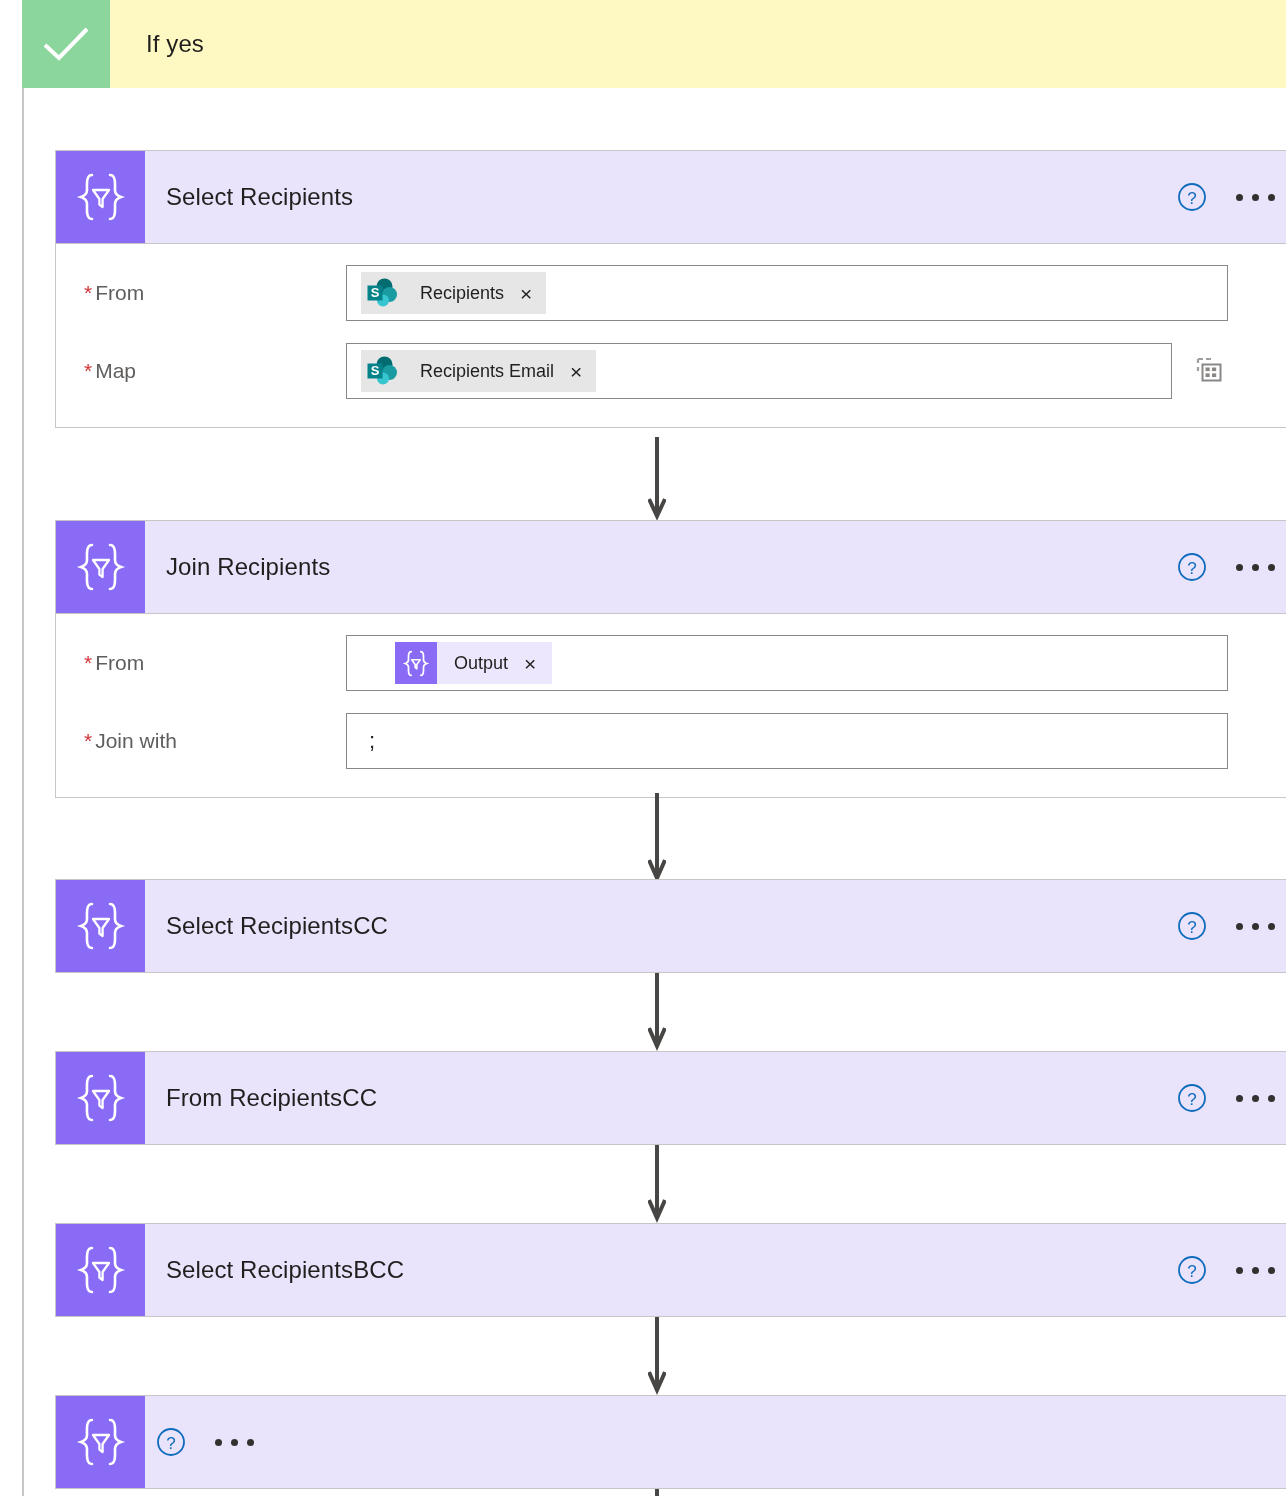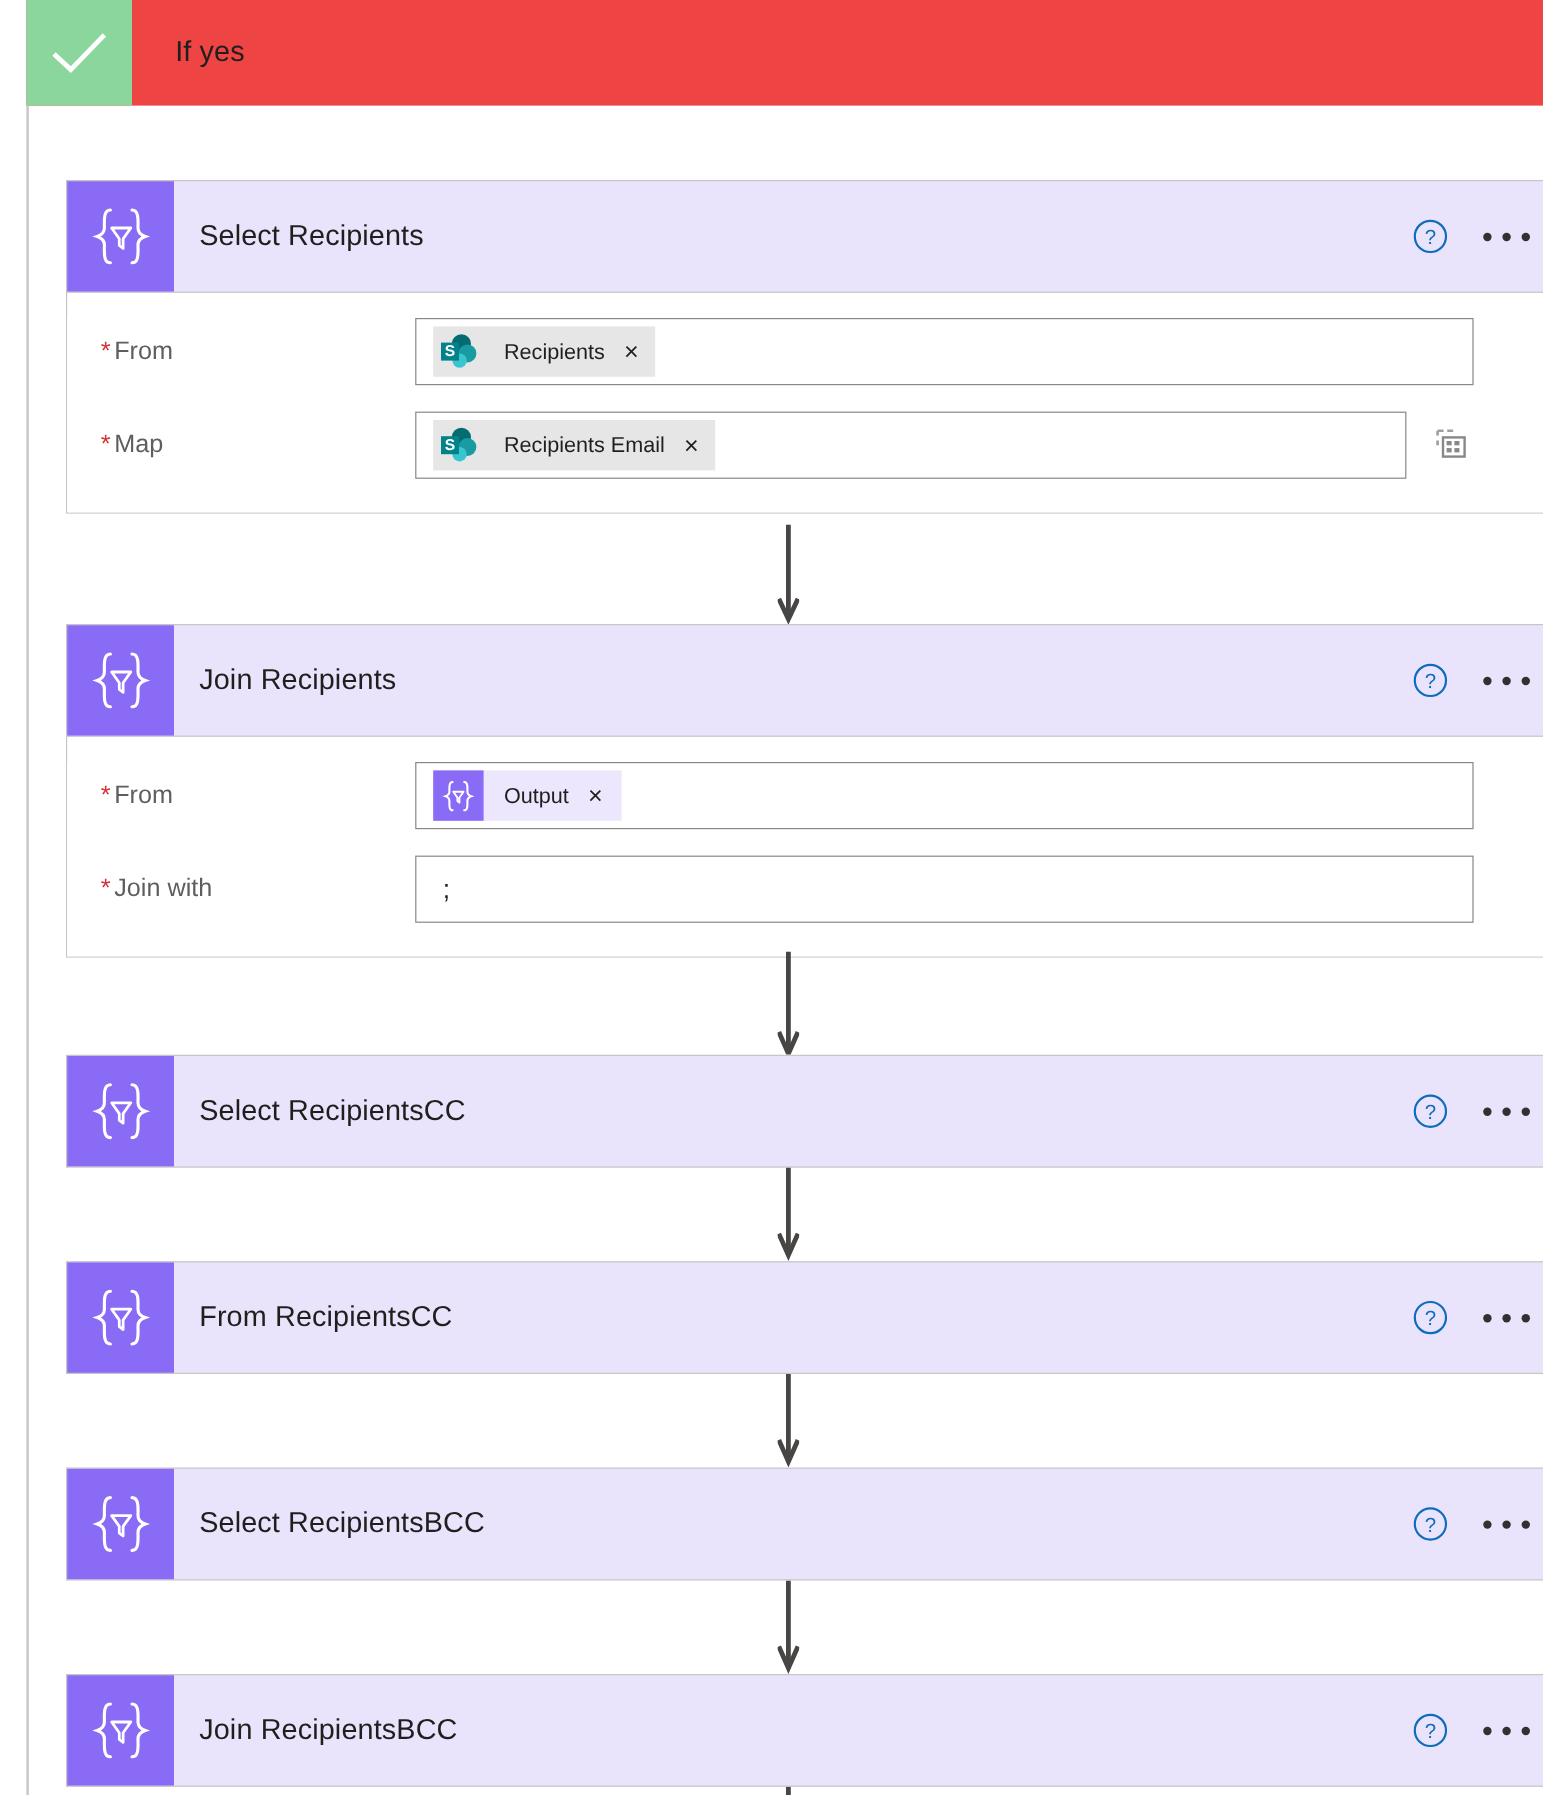--- a/index.html
+++ b/index.html
@@ -19,21 +19,21 @@
     background: #ffffff;
   }
 
   
   .scope-header {
     position: absolute;
     left: 22px;
     top: 0px;
     width: 1264px;
     height: 88px;
-    background: #ef4444;
+    background: #fef9c3;
     display: flex;
     align-items: center;
   }
   .scope-icon-tile {
     width: 88px;
     height: 88px;
     background: #8BD69C;
     display: flex;
     align-items: center;
     justify-content: center;
@@ -174,21 +174,21 @@
   }
 
   
   .chip {
     display: inline-flex;
     align-items: center;
     height: 42px;
     background: #E6E6E6;
     padding-right: 14px;
   }
-  .chip.purple-chip { background: #EDE7FD; padding-right: 16px; }
+  .chip.purple-chip { background: #EDE7FD; padding-right: 16px; margin-left: 34px; }
 
   .chip-icon {
     width: 42px; height: 42px;
     display: flex; align-items: center; justify-content: center;
     flex: 0 0 42px;
   }
   .chip-icon.purple {
     background: #8A6BF5;
   }
   .chip-label {
@@ -496,21 +496,20 @@
 
   <div class="card collapsed" style="top:1395px;">
     <div class="card-header">
       <div class="card-icon-tile">
         <svg class="brace-icon" width="56" height="50" viewBox="0 0 56 50" aria-hidden="true">
           <path d="M19 3 C13 3,14 12,14 18 C14 22,11 24,8 25 C11 26,14 28,14 32 C14 38,13 47,19 47" fill="none" stroke="#ffffff" stroke-width="2.6" stroke-linecap="round"></path>
           <path d="M37 3 C43 3,42 12,42 18 C42 22,45 24,48 25 C45 26,42 28,42 32 C42 38,43 47,37 47" fill="none" stroke="#ffffff" stroke-width="2.6" stroke-linecap="round"></path>
           <path d="M20 18 L36 18 L29.6 27 L29.6 35 L26.4 32.6 L26.4 27 Z" fill="none" stroke="#ffffff" stroke-width="2.3" stroke-linejoin="round"></path>
         </svg>
       </div>
-      <div class="card-title">Join RecipientsBCC</div>
       <div class="header-actions">
         <div class="help-btn">
           <svg width="32" height="32" viewBox="0 0 32 32" aria-hidden="true">
             <circle cx="16" cy="16" r="13" fill="none" stroke="#0F6CBD" stroke-width="1.8"></circle>
             <text x="16" y="22.5" text-anchor="middle" font-family="'Liberation Sans',sans-serif" font-size="17" fill="#0F6CBD">?</text>
           </svg>
         </div>
         <div class="more-btn">
           <span class="more-dot"></span>
           <span class="more-dot"></span>

